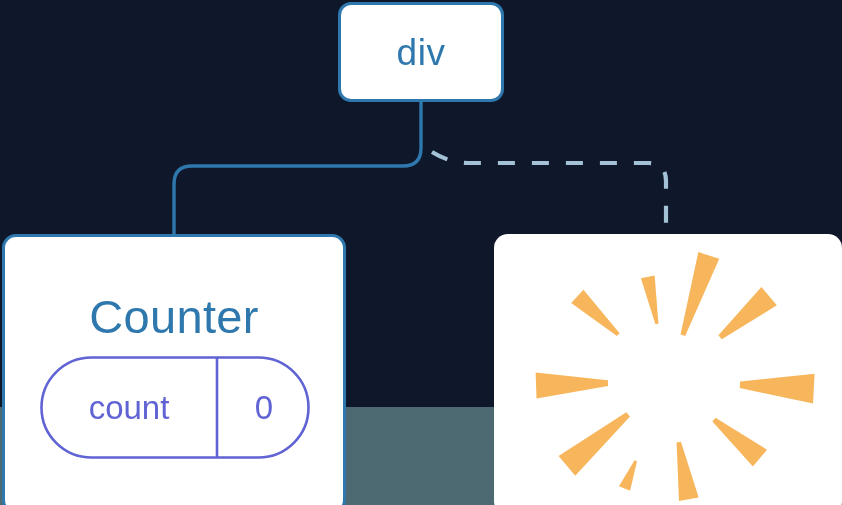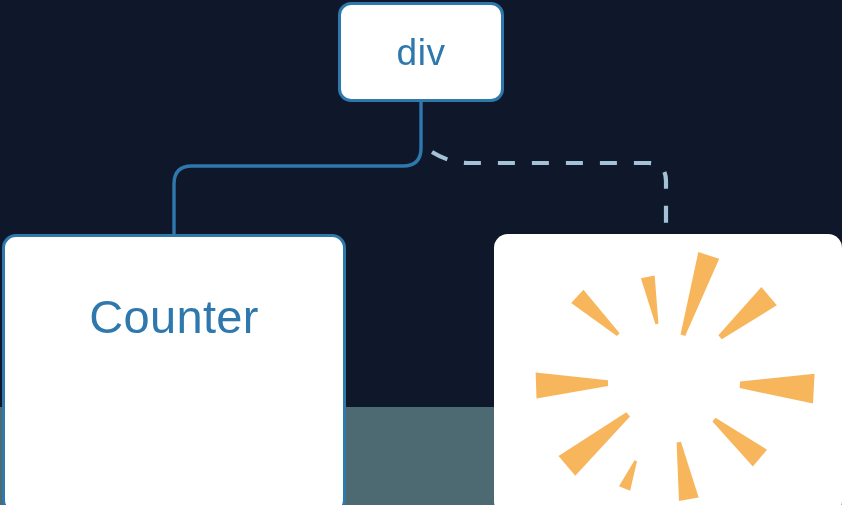--- a/index.html
+++ b/index.html
@@ -115,20 +115,28 @@
   </svg>
 
   <div class="node-box" id="div-node">
     <span id="div-label">div</span>
   </div>
 
   <div class="node-box" id="counter-node">
     <span id="counter-title">Counter</span>
   </div>
 
+  <div class="pill">
+    <svg width="270" height="103" viewBox="0 0 270 103">
+      <rect x="1.5" y="1.5" width="267" height="100" rx="50" ry="50" fill="#ffffff" stroke="#6063d4" stroke-width="2.6"></rect>
+      <line x1="177" y1="1.5" x2="177" y2="101.5" stroke="#6063d4" stroke-width="2.6"></line>
+    </svg>
+    <span class="pill-text" id="pill-key">count</span>
+    <span class="pill-text" id="pill-value">0</span>
+  </div>
 
   <div class="node-box" id="spark-node">
     <svg id="spark-svg" width="348" height="281" viewBox="0 0 348 281">
         <polygon points="191.13,102.10 225.25,24.86 204.33,18.06 186.53,100.60" fill="#f7b65c"></polygon>
         <polygon points="164.44,89.77 160.65,41.61 146.90,44.28 161.42,90.36" fill="#f7b65c"></polygon>
         <polygon points="227.79,105.31 282.83,71.34 267.40,52.96 224.39,101.27" fill="#f7b65c"></polygon>
         <polygon points="125.62,99.18 89.45,55.85 77.17,69.01 122.92,102.07" fill="#f7b65c"></polygon>
         <polygon points="245.73,154.06 319.01,169.62 320.58,139.66 246.07,147.47" fill="#f7b65c"></polygon>
         <polygon points="113.94,146.24 41.63,138.61 42.53,164.60 114.14,151.95" fill="#f7b65c"></polygon>
         <polygon points="218.41,187.42 258.85,232.56 273.00,215.71 221.52,183.71" fill="#f7b65c"></polygon>

